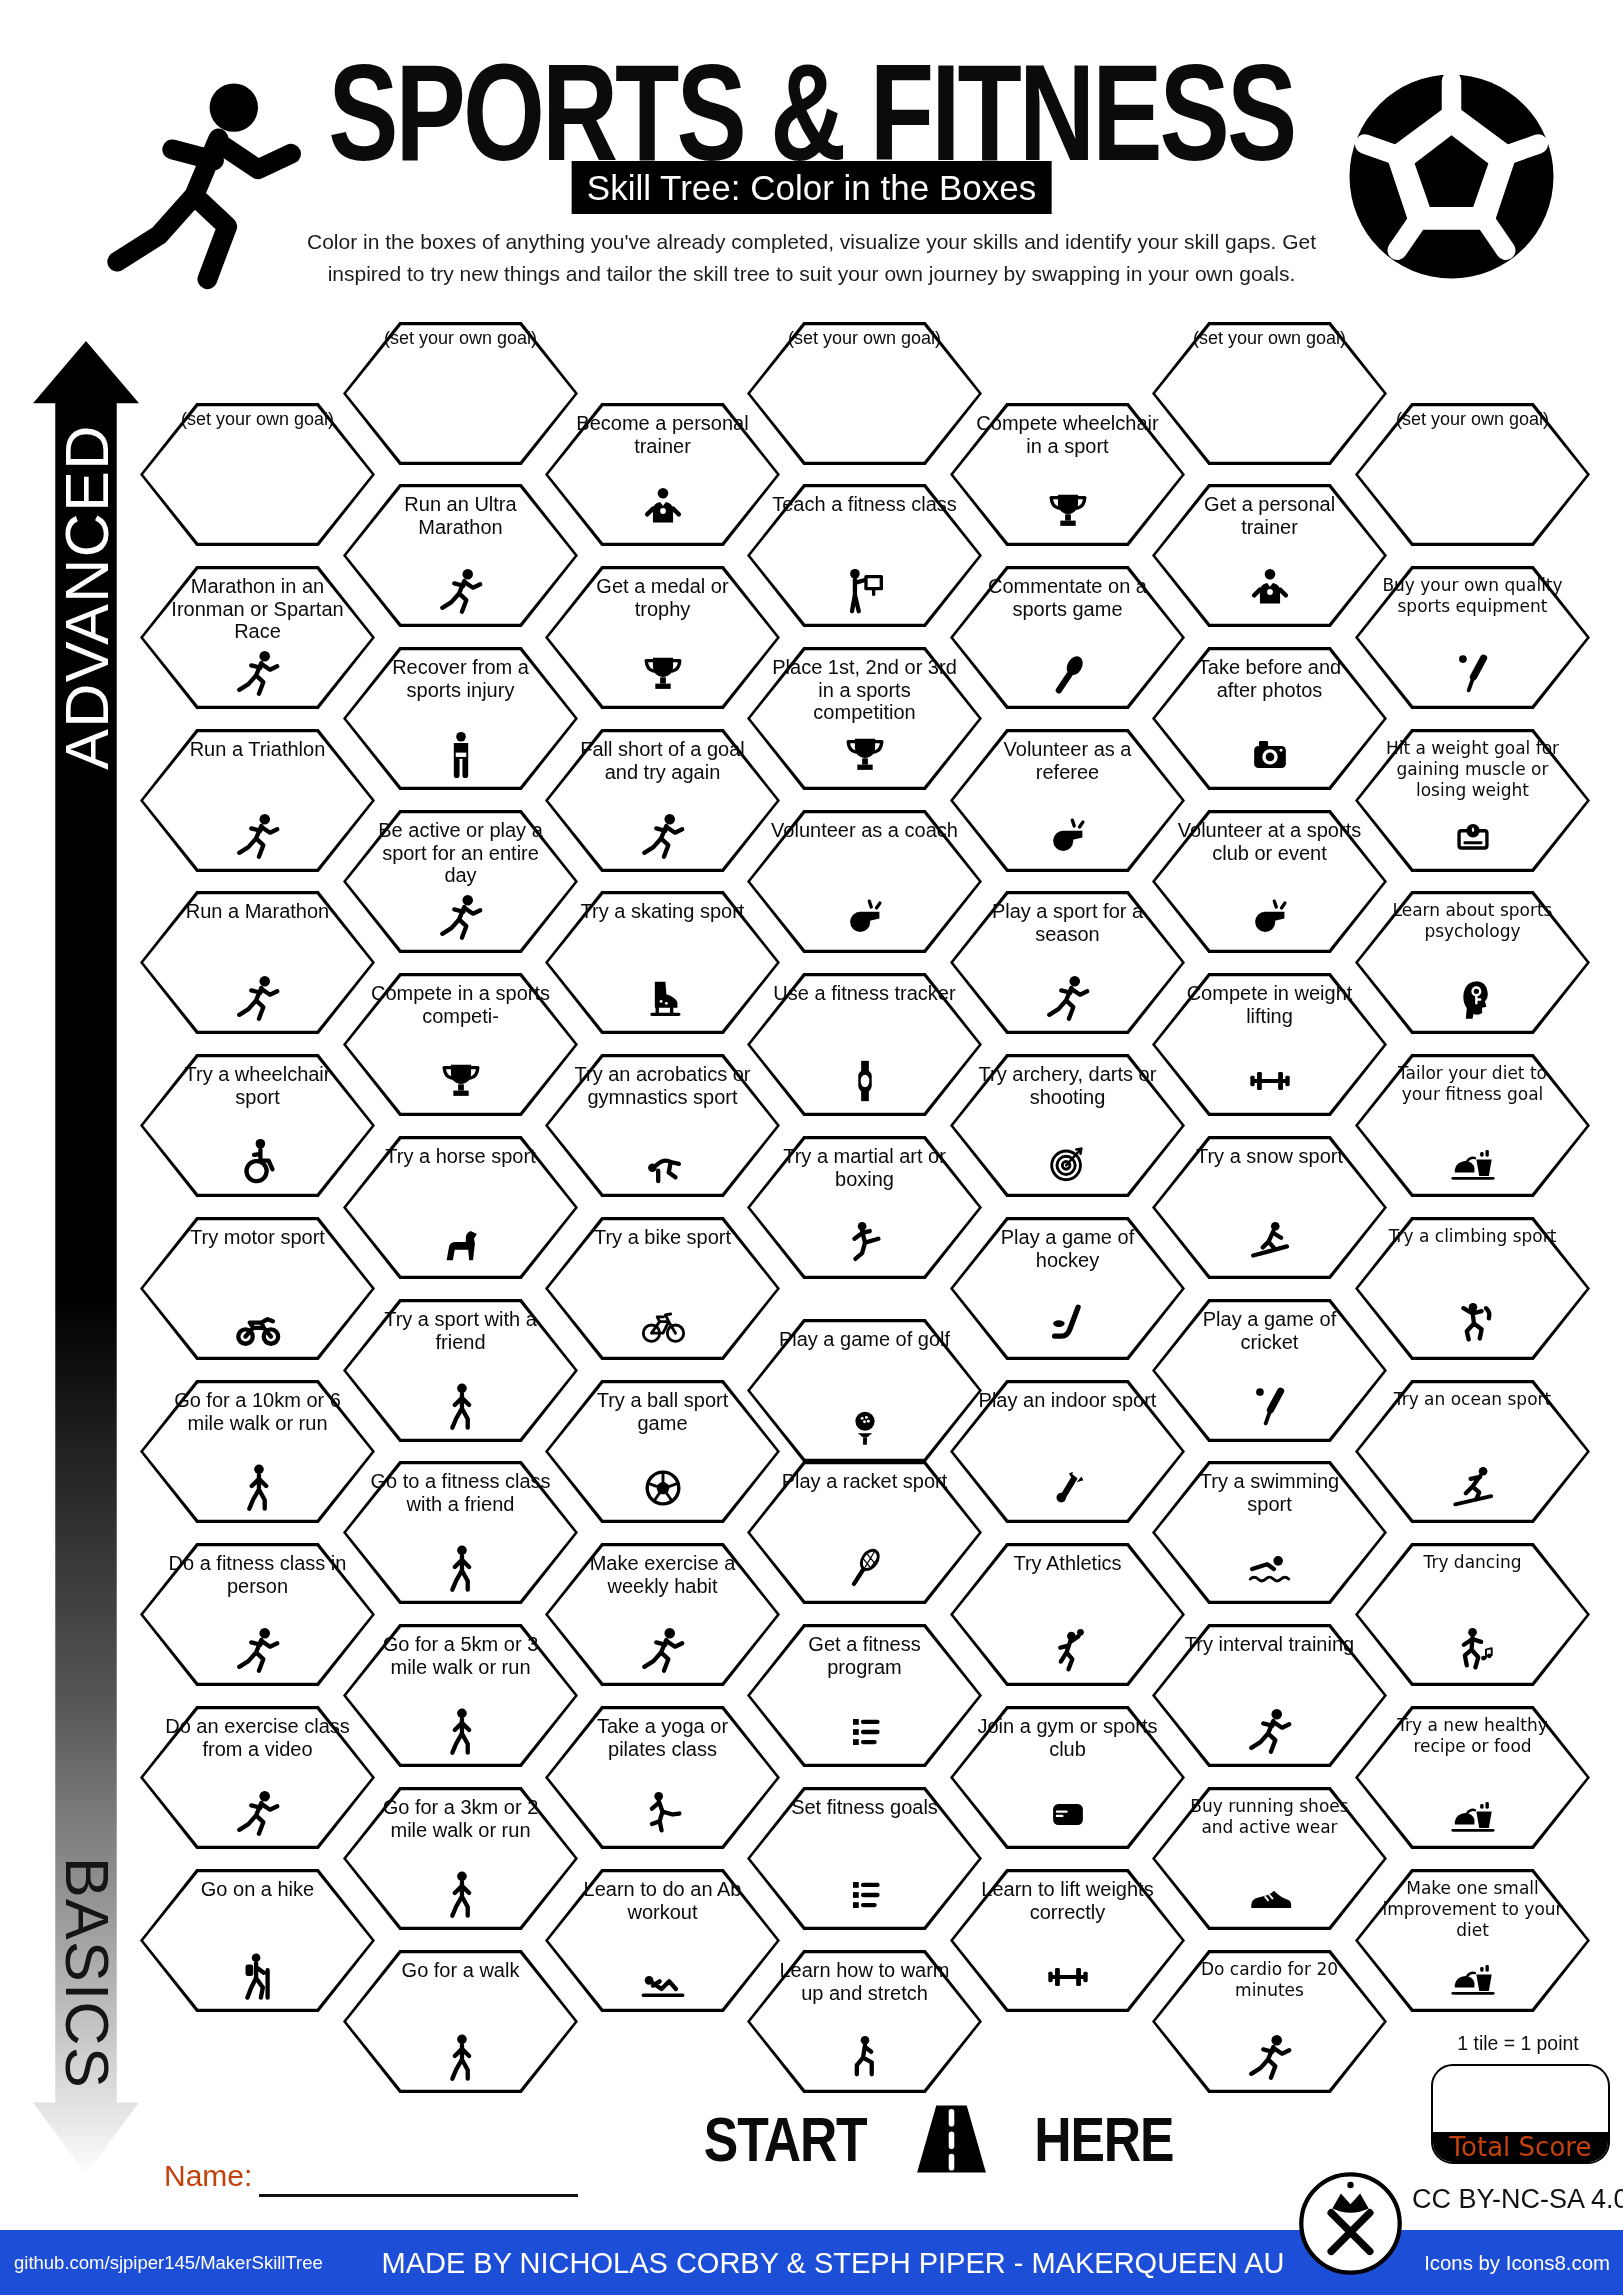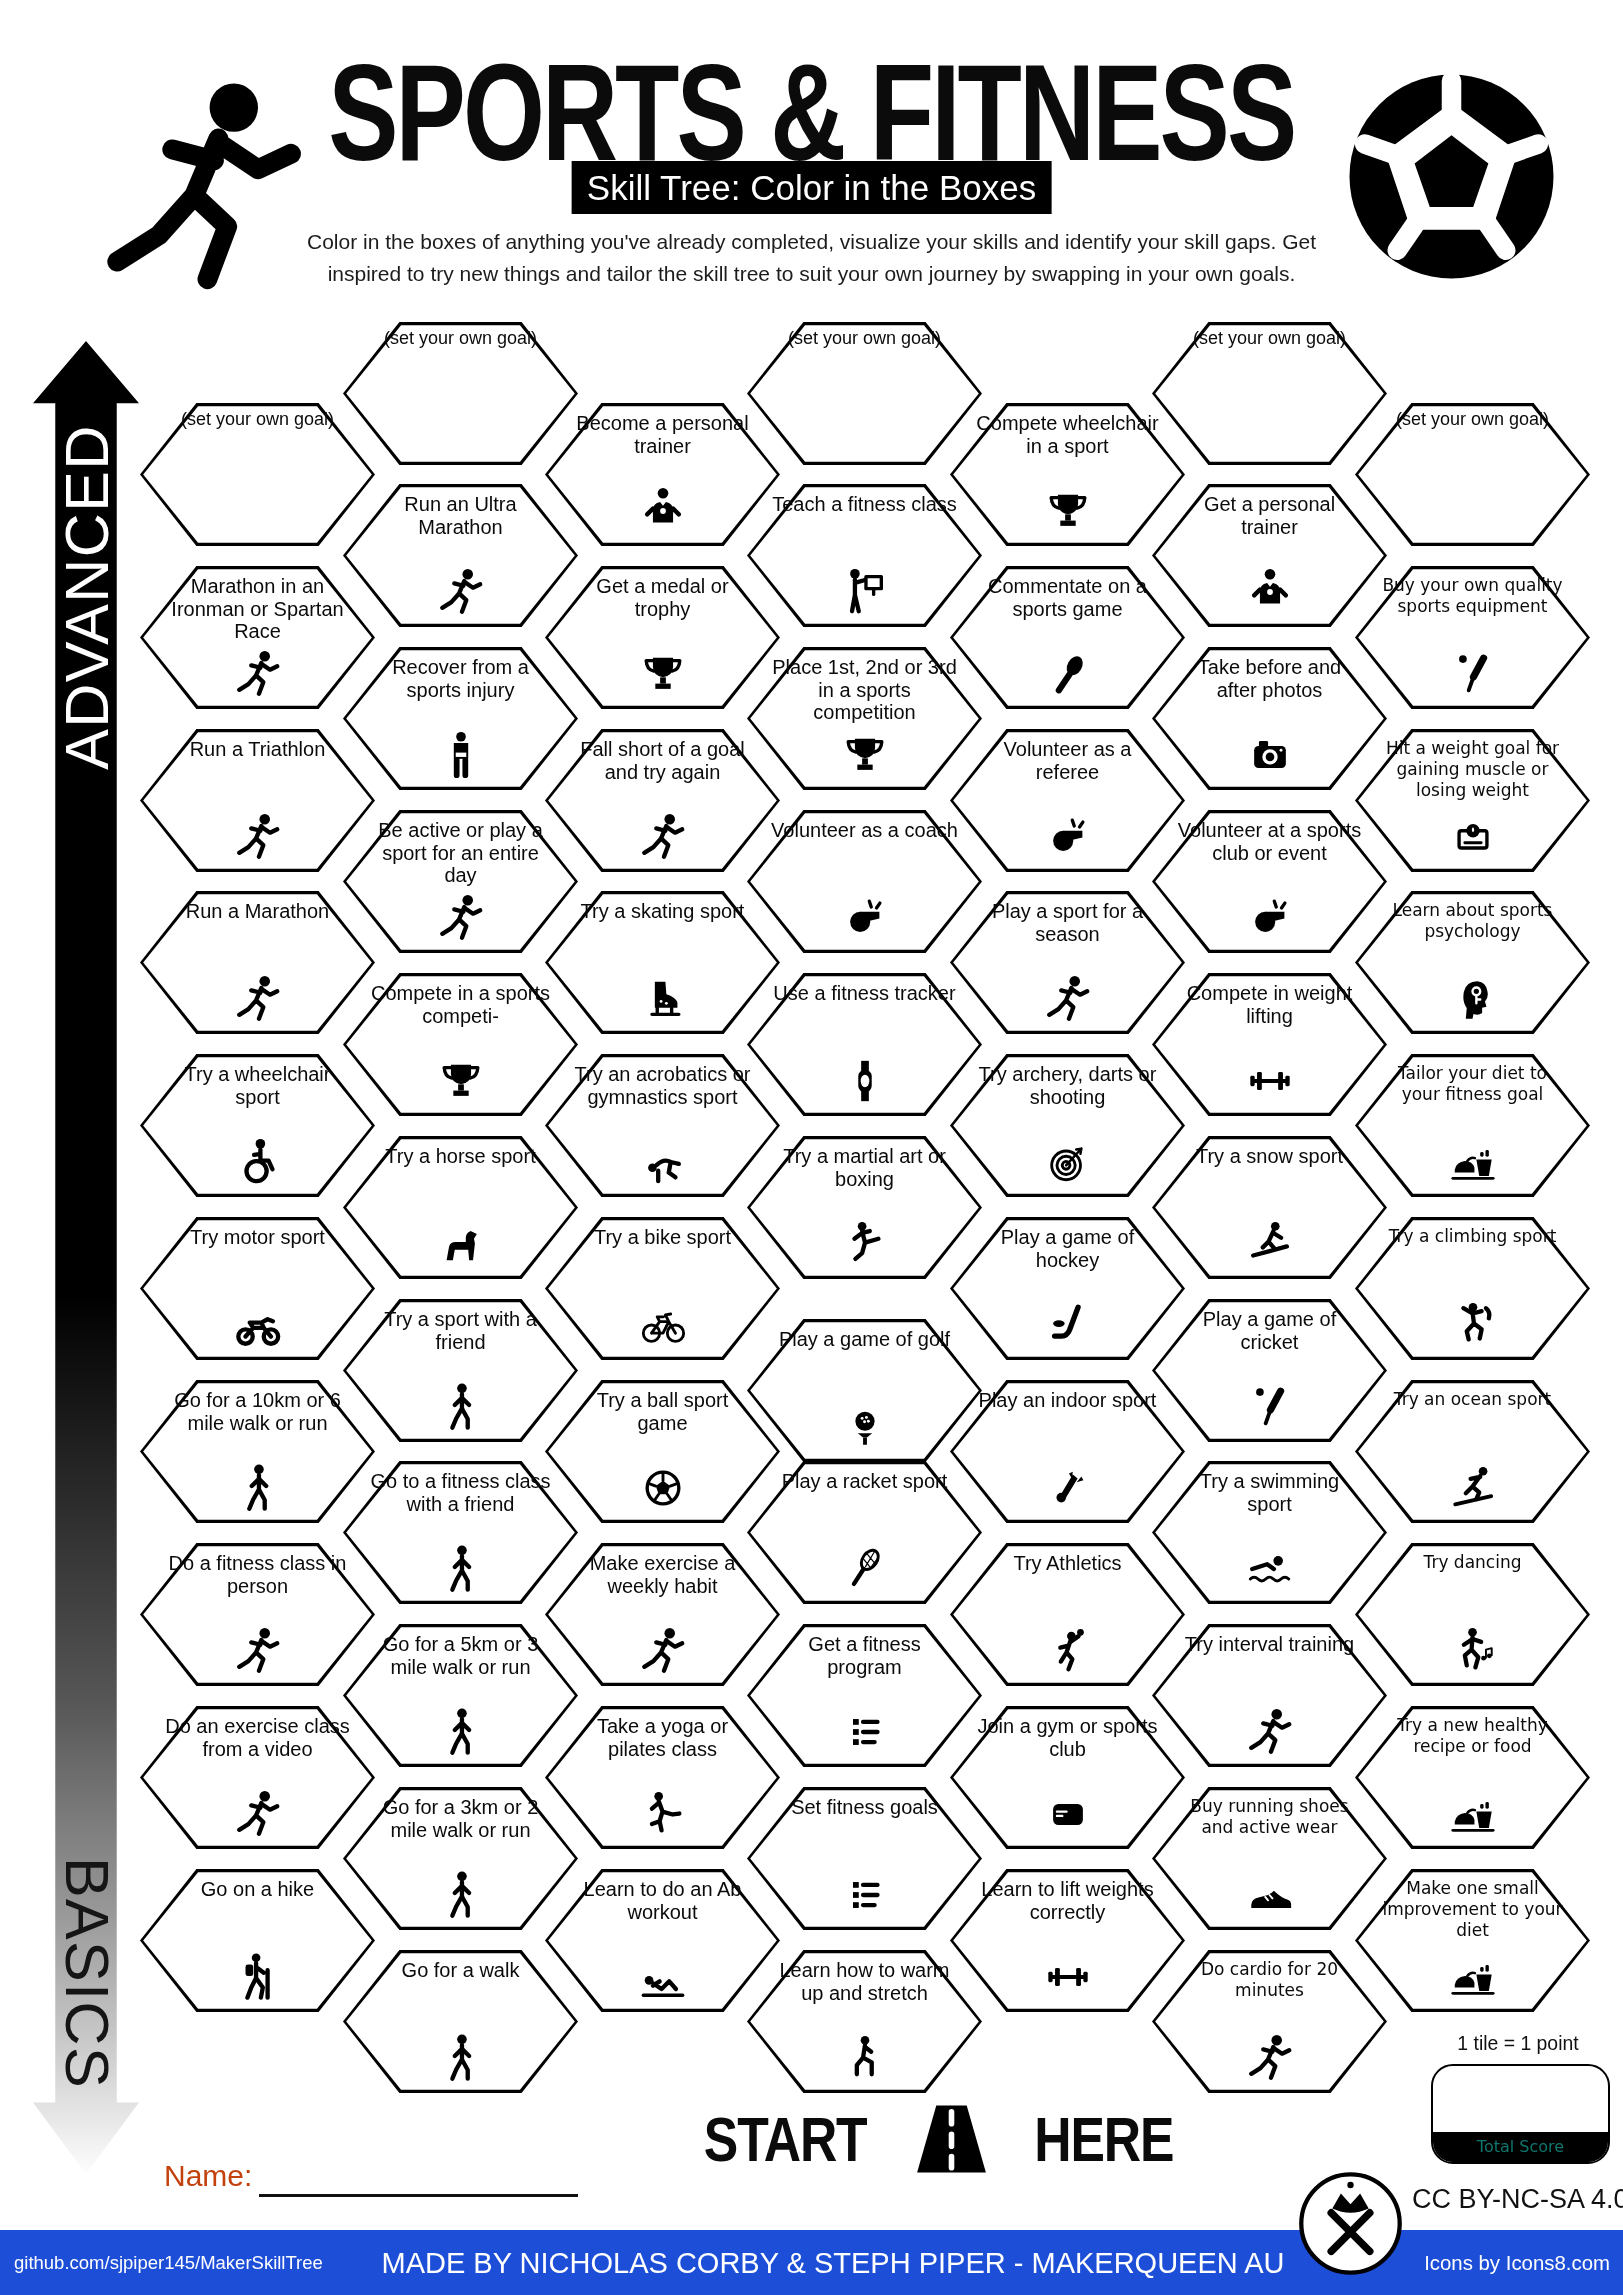--- a/index.html
+++ b/index.html
@@ -38,22 +38,22 @@
   
   #start{position:absolute;left:686px;top:2099px;display:flex;align-items:center;gap:16.7px;}
   .start-word{font-size:63px;font-weight:bold;letter-spacing:-1.4px;transform:scaleX(0.82);}
   .road{width:101px;height:80px;}
   #name-label{position:absolute;left:164px;top:2159px;font-size:30px;color:#c2410c;}
   #name-line{position:absolute;left:259px;top:2194px;width:319px;height:2.8px;background:#111;}
   #score-note{position:absolute;left:1429px;top:2032px;width:178px;text-align:center;
               font-family:Liberation Sans, sans-serif;font-size:19.4px;color:#111;}
   #score-box{position:absolute;left:1431px;top:2064px;width:175px;height:96px;background:#fff;
              border:2.8px solid #000;border-radius:22px;overflow:hidden;}
-  #score-band{position:absolute;left:0;right:0;bottom:0;height:30.5px;background:#000;color:#0f766e;
-              font-family:"DejaVu Sans",sans-serif;font-size:16px;display:flex;align-items:center;justify-content:center;}
+  #score-band{position:absolute;left:0;right:0;bottom:0;height:30.5px;background:#000;color:#c2410c;
+              font-family:"DejaVu Sans",sans-serif;font-size:26px;display:flex;align-items:center;justify-content:center;}
   
   #mq-logo{position:absolute;left:1297px;top:2170px;width:107px;height:107px;z-index:5;}
   #license-text{position:absolute;left:1412px;top:2184px;font-size:27px;color:#111;white-space:nowrap;}
   #footer-bar{position:absolute;left:0;top:2230px;width:1623px;height:66px;background:#1d4ed8;z-index:1;}
   #footer-bar span{position:absolute;top:0;height:100%;display:flex;align-items:center;color:#fff;}
   #footer-github{left:14px;font-size:18.5px;}
   #footer-made{left:833px;transform:translateX(-50%);font-size:29px;white-space:nowrap;}
   #footer-icons{right:13px;font-size:20.4px;}
 </style>
 </head>

